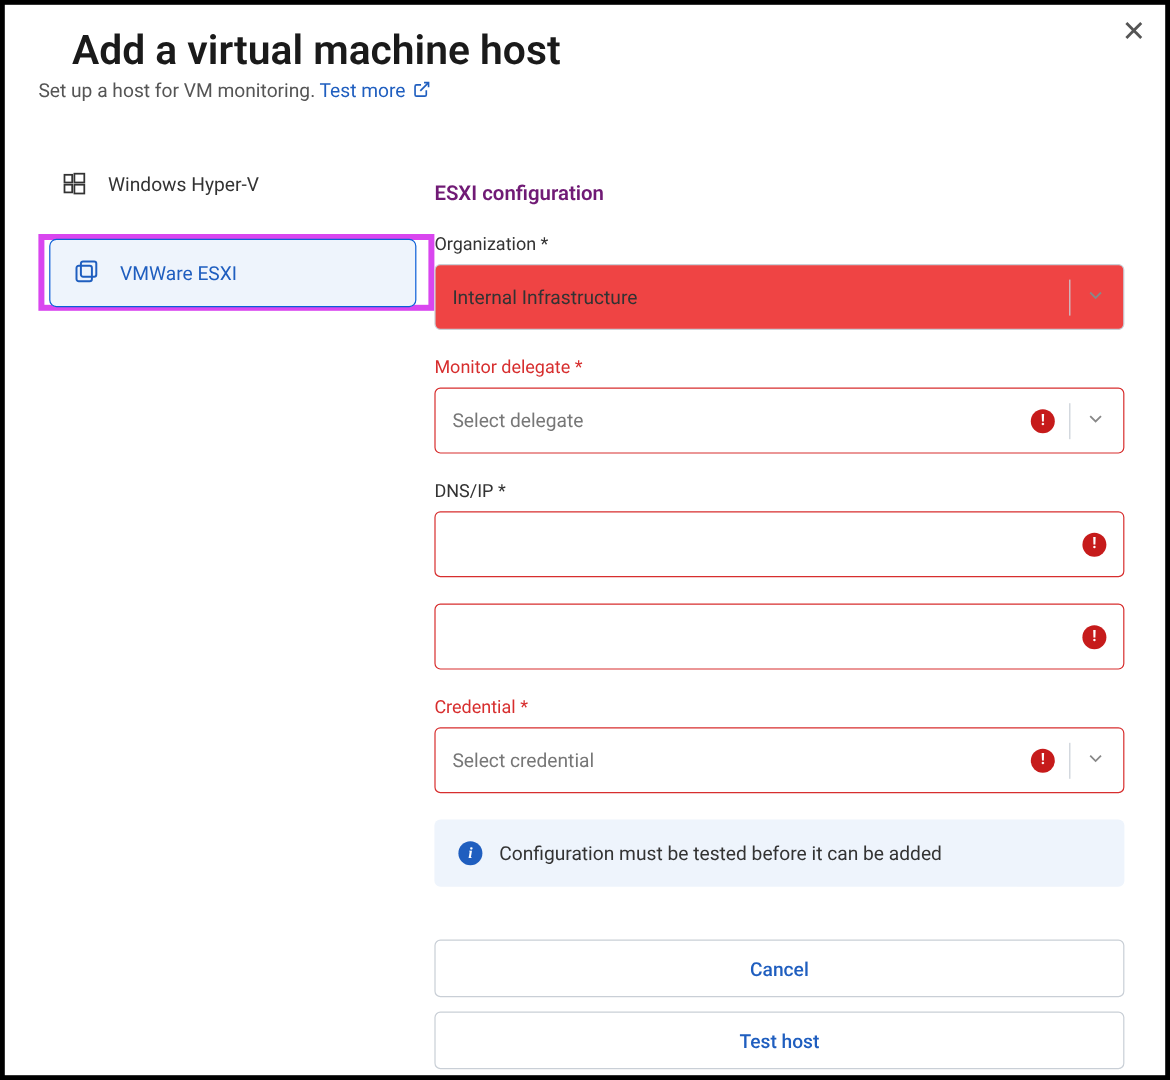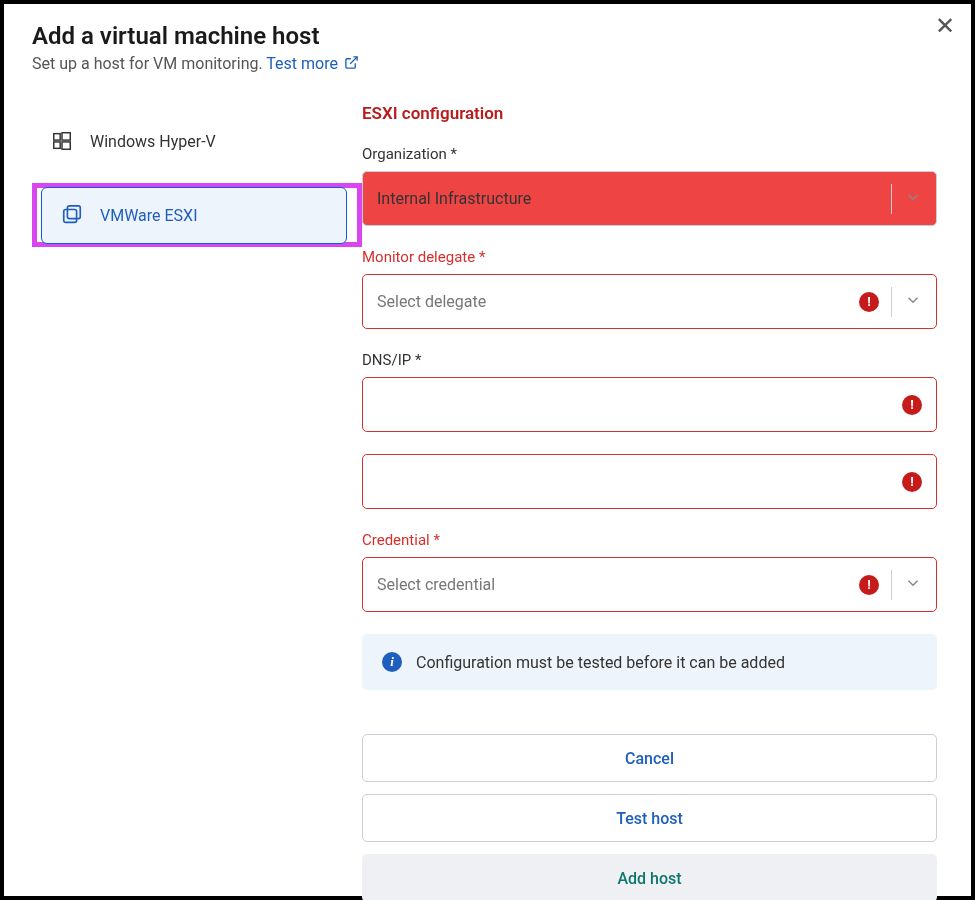--- a/index.html
+++ b/index.html
@@ -23,24 +23,25 @@
     .close-btn {
       position: absolute;
       top: 10px;
       right: 16px;
       font-size: 24px;
       color: #555;
       cursor: pointer;
       line-height: 1;
     }
     .modal-title {
-      font-size: 24px;
+      font-size: 34px;
       font-weight: 600;
       color: #1a1a1a;
       margin-bottom: 4px;
+      margin-left: 28px;
     }
     .modal-subtitle {
       font-size: 16px;
       color: #555;
       margin-bottom: 30px;
     }
     .learn-more {
       color: #1f5ebf;
       text-decoration: none;
       cursor: pointer;
@@ -91,22 +92,23 @@
       align-items: center;
       justify-content: center;
     }
     .form {
       flex: 1;
       padding-right: 6px;
     }
     .section-title {
       font-size: 17px;
       font-weight: 600;
-      color: #b91c1c;
+      color: #701a75;
       margin-bottom: 22px;
+      margin-top: 37px;
     }
     .field {
       margin-bottom: 22px;
     }
     .field-label {
       font-size: 15px;
       color: #333;
       margin-bottom: 8px;
       display: block;
     }

